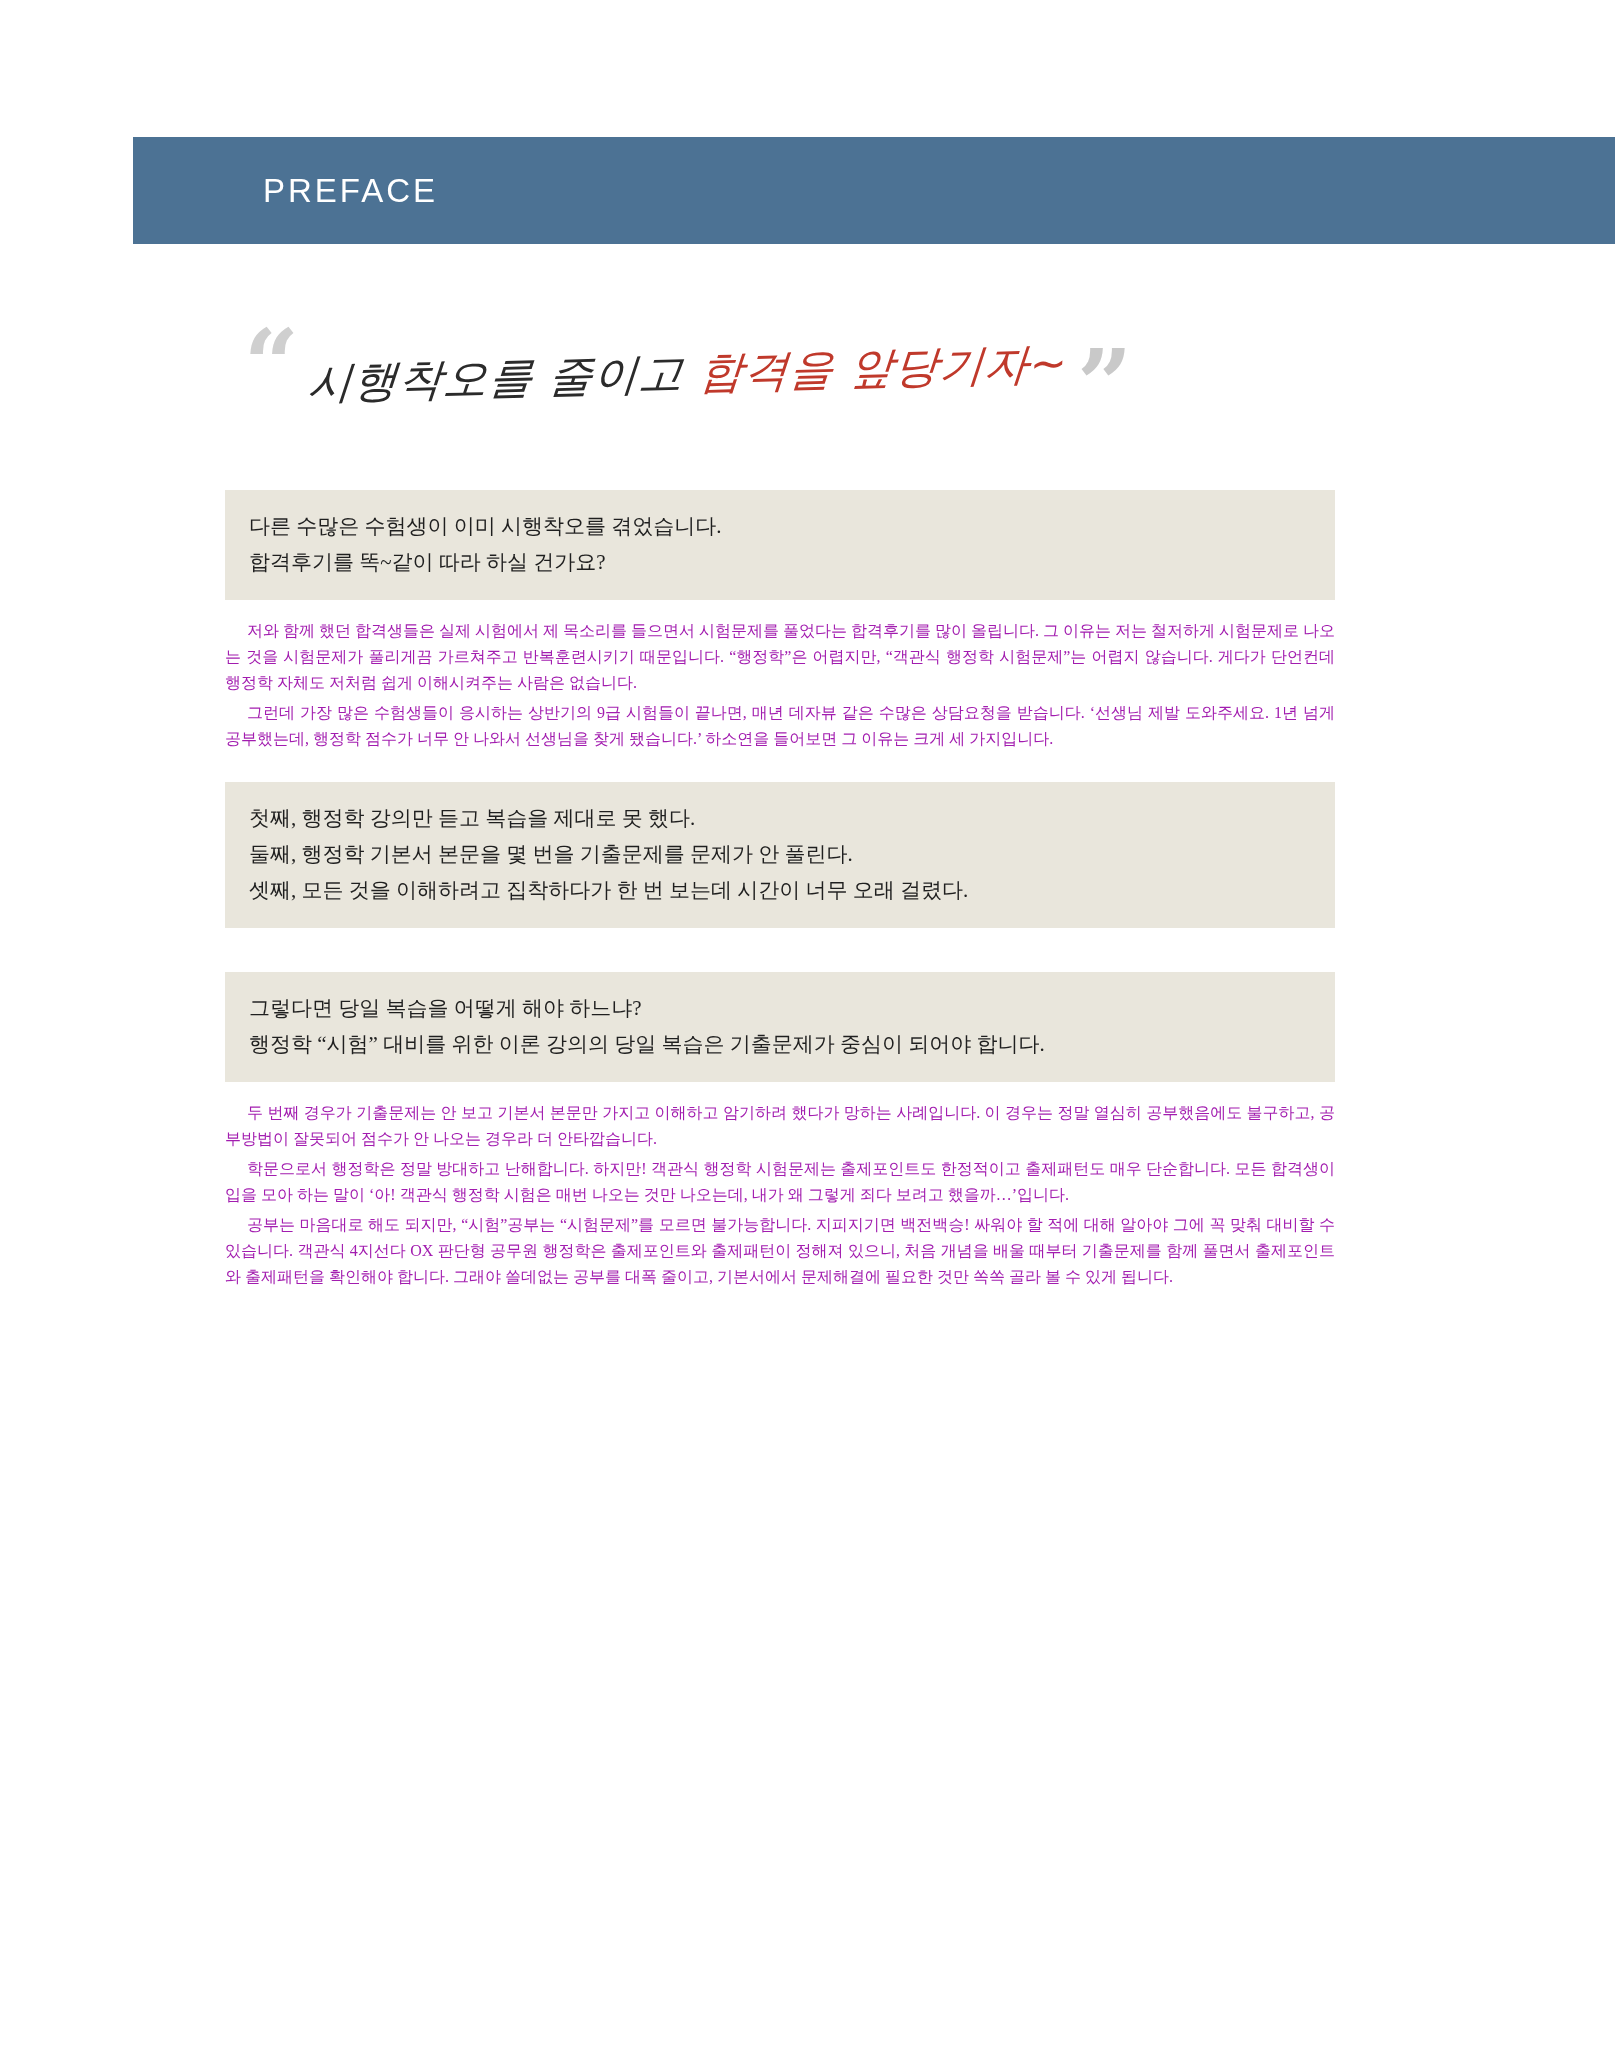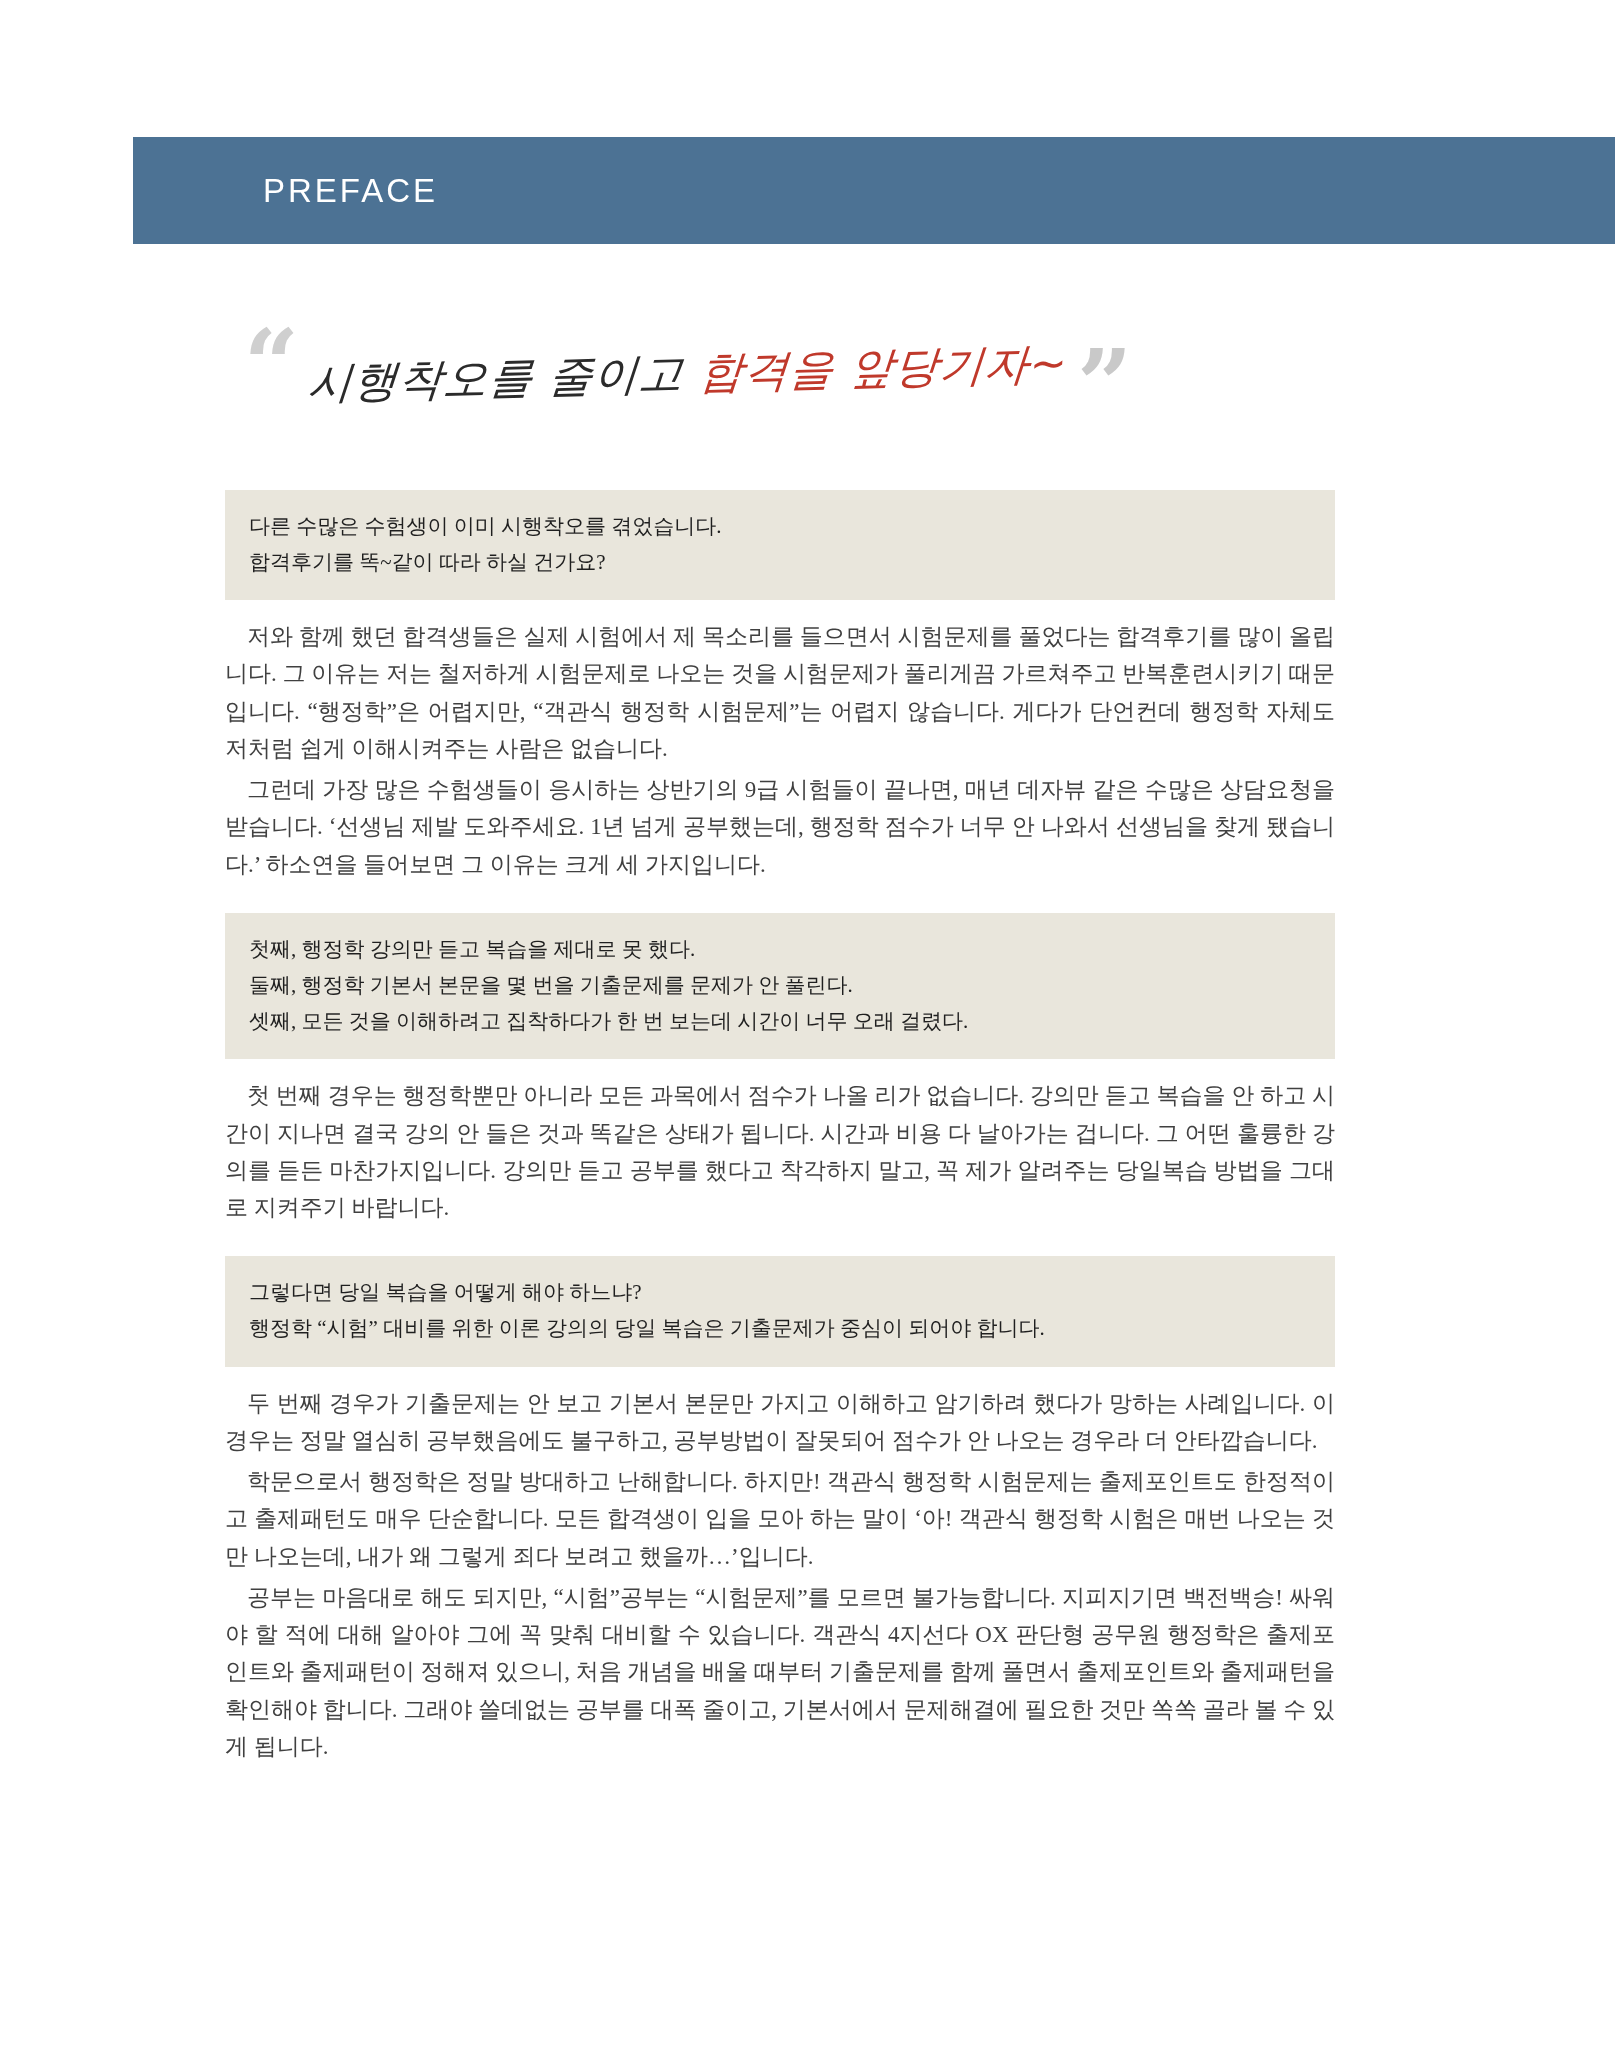--- a/index.html
+++ b/index.html
@@ -93,25 +93,25 @@
     padding: 18px 24px 20px 24px;
     margin: 0 0 4px 0;
     font-size: 21px;
     line-height: 1.72;
     color: #1f1f1f;
   }
   .callout .line { display: block; }
 
   p.para {
     margin: 0 0 4px 0;
-    font-size: 23px;
+    font-size: 16px;
     line-height: 1.62;
     text-align: justify;
     text-indent: 22px;
-    color: #404040;
+    color: #a21caf;
   }
   .block-gap { height: 26px; }
   .block-gap-sm { height: 14px; }
 </style>
 </head>
 <body>
 
 <div class="page">
 
   <div class="header-bar"></div>
@@ -141,21 +141,20 @@
     <div class="block-gap"></div>
 
     <div class="callout">
       <span class="line">첫째, 행정학 강의만 듣고 복습을 제대로 못 했다.</span>
       <span class="line">둘째, 행정학 기본서 본문을 몇 번을 기출문제를 문제가 안 풀린다.</span>
       <span class="line">셋째, 모든 것을 이해하려고 집착하다가 한 번 보는데 시간이 너무 오래 걸렸다.</span>
     </div>
 
     <div class="block-gap-sm"></div>
 
-    <p class="para">첫 번째 경우는 행정학뿐만 아니라 모든 과목에서 점수가 나올 리가 없습니다. 강의만 듣고 복습을 안 하고 시간이 지나면 결국 강의 안 들은 것과 똑같은 상태가 됩니다. 시간과 비용 다 날아가는 겁니다. 그 어떤 훌륭한 강의를 듣든 마찬가지입니다. 강의만 듣고 공부를 했다고 착각하지 말고, 꼭 제가 알려주는 당일복습 방법을 그대로 지켜주기 바랍니다.</p>
 
     <div class="block-gap"></div>
 
     <div class="callout">
       <span class="line">그렇다면 당일 복습을 어떻게 해야 하느냐?</span>
       <span class="line">행정학 “시험” 대비를 위한 이론 강의의 당일 복습은 기출문제가 중심이 되어야 합니다.</span>
     </div>
 
     <div class="block-gap-sm"></div>
 

